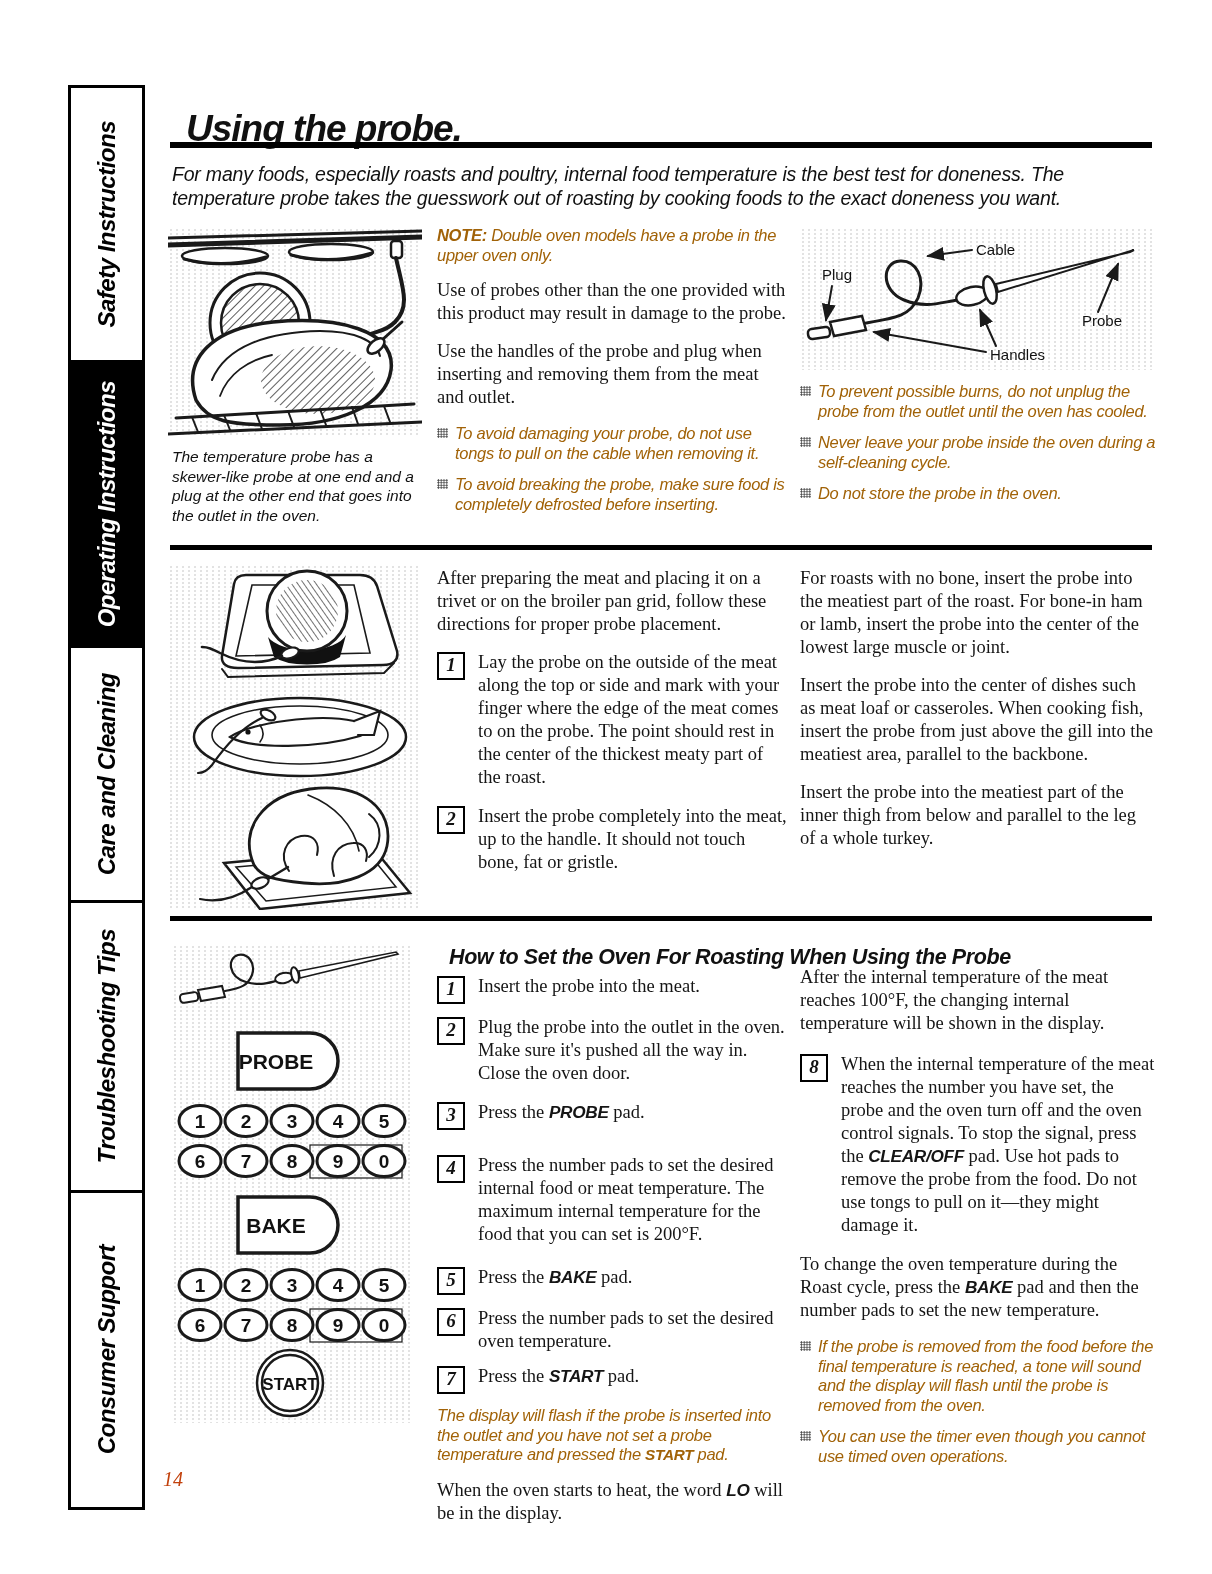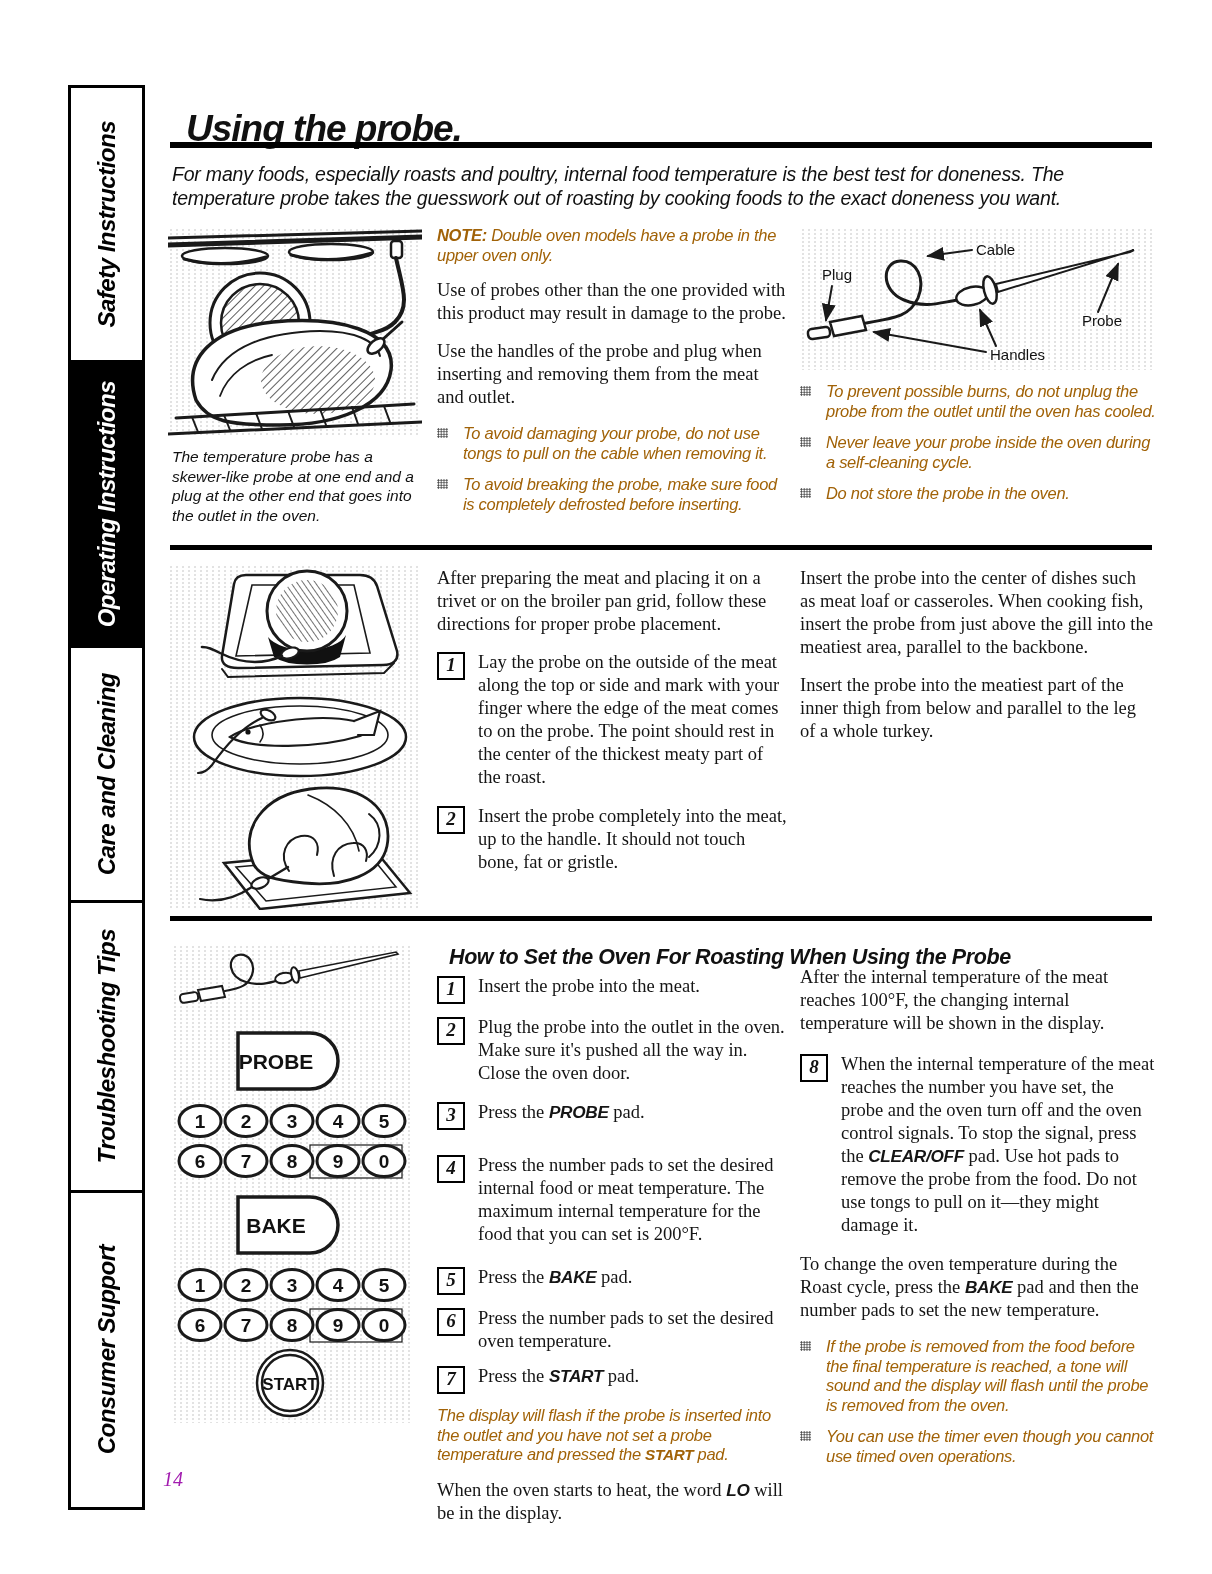--- a/index.html
+++ b/index.html
@@ -25,34 +25,34 @@
       line-height:24px;letter-spacing:-0.2px;margin:0}
   .sub-head{font-family:"Liberation Sans",sans-serif;font-style:italic;font-weight:bold;
       font-size:21.5px;letter-spacing:-0.4px;margin:12px;white-space:nowrap}
 
   
   .sp{font-size:18.5px;line-height:23px;margin:0 0 15px;color:#151515}
   .sans-i{font-family:"Liberation Sans",sans-serif;font-style:italic;font-size:16.5px;
       line-height:19.5px;letter-spacing:-0.3px;color:#a16207}
   .note{margin:0 0 14px}
   .note-label{font-weight:bold}
-  .bullet{display:flex;gap:15px;margin:0 0 12px}
+  .bullet{display:flex;gap:7px;margin:0 0 12px}
   .bullet-icon{flex:0 0 11px;height:10px;margin-top:4px;
       background-image:radial-gradient(#3a3a3a 0.9px, rgba(0,0,0,0) 1.05px);
       background-size:2.8px 2.5px}
   .step{display:flex;gap:13px;margin:0 0 12px}
   .step-num{flex:0 0 24px;height:24px;border:2px solid #000;background:#fff;text-align:center;
       font-family:"Liberation Serif",serif;font-style:italic;font-weight:bold;font-size:19px;
       line-height:22px;margin-top:1px}
   .step-body{flex:1}
   .pad-name{font-family:"Liberation Sans",sans-serif;font-style:italic;font-weight:bold;font-size:0.93em;letter-spacing:-0.3px}
   .caption{font-family:"Liberation Sans",sans-serif;font-style:italic;font-size:15.5px;line-height:19.5px;margin:0}
   .halftone{background-image:radial-gradient(#a8a8a8 0.8px, rgba(0,0,0,0) 0.95px);background-size:6px 4px}
   .fig svg{display:block}
-  .page-num{font-family:"Liberation Serif",serif;font-style:italic;font-size:20px;color:#a21caf}
+  .page-num{font-family:"Liberation Serif",serif;font-style:italic;font-size:20px;color:#c2410c}
 </style>
 </head>
 <body>
 
 <div class="page">
 
   <nav class="sidebar">
     <div class="side-box first" style="height:272px">
       <span class="side-label">Safety Instructions</span>
     </div>
@@ -218,20 +218,21 @@
       <span class="step-num">1</span>
       <span class="step-body sp" style="margin:0">Lay the probe on the outside of the meat along the top or side and mark with your finger where the edge of the meat comes to on the probe. The point should rest in the center of the thickest meaty part of the roast.</span>
     </div>
     <div class="step" style="margin-top:16px">
       <span class="step-num">2</span>
       <span class="step-body sp" style="margin:0">Insert the probe completely into the meat, up to the handle. It should not touch bone, fat or gristle.</span>
     </div>
   </div>
 
   <div class="abs" style="left:800px;top:567px;width:356px">
+    <p class="sp">For roasts with no bone, insert the probe into the meatiest part of the roast. For bone-in ham or lamb, insert the probe into the center of the lowest large muscle or joint.</p>
     <p class="sp">Insert the probe into the center of dishes such as meat loaf or casseroles. When cooking fish, insert the probe from just above the gill into the meatiest area, parallel to the backbone.</p>
     <p class="sp">Insert the probe into the meatiest part of the inner thigh from below and parallel to the leg of a whole turkey.</p>
   </div>
 
   <div class="rule" style="left:170px;top:916px;width:982px;height:5px"></div>
 
   <h2 class="sub-head abs" style="left:437px;top:933px">How to Set the Oven For Roasting When Using the Probe</h2>
 
   <div class="fig abs halftone" style="left:172px;top:945px;width:240px;height:478px">
     <svg width="240" height="478" viewBox="0 0 240 478" fill="none" stroke="#1a1a1a" stroke-linecap="round">

